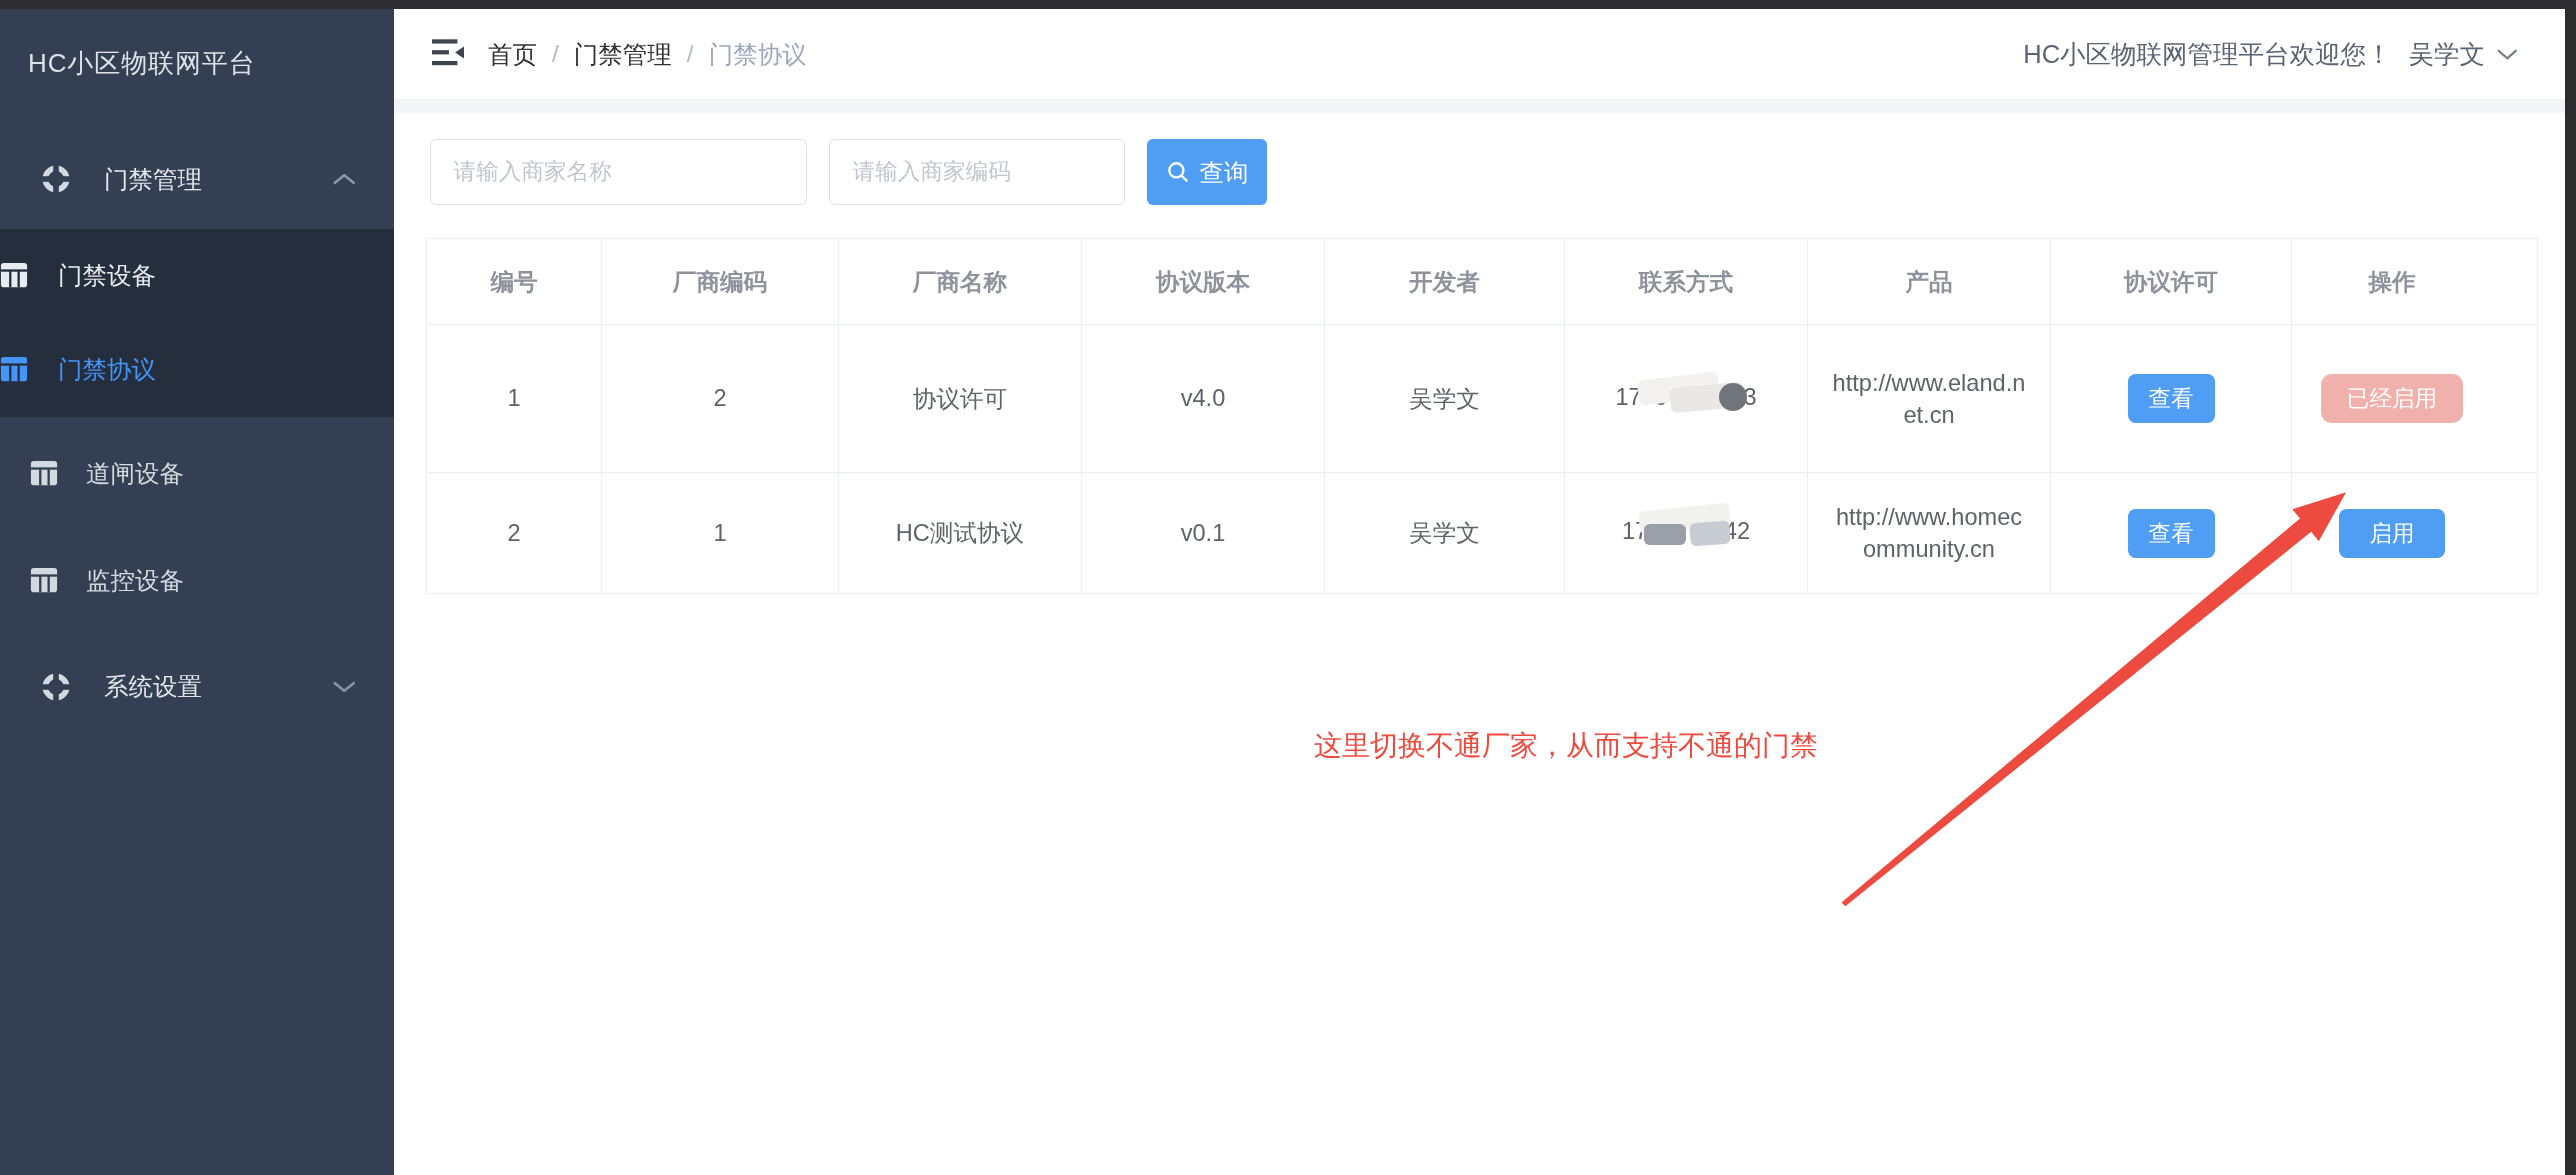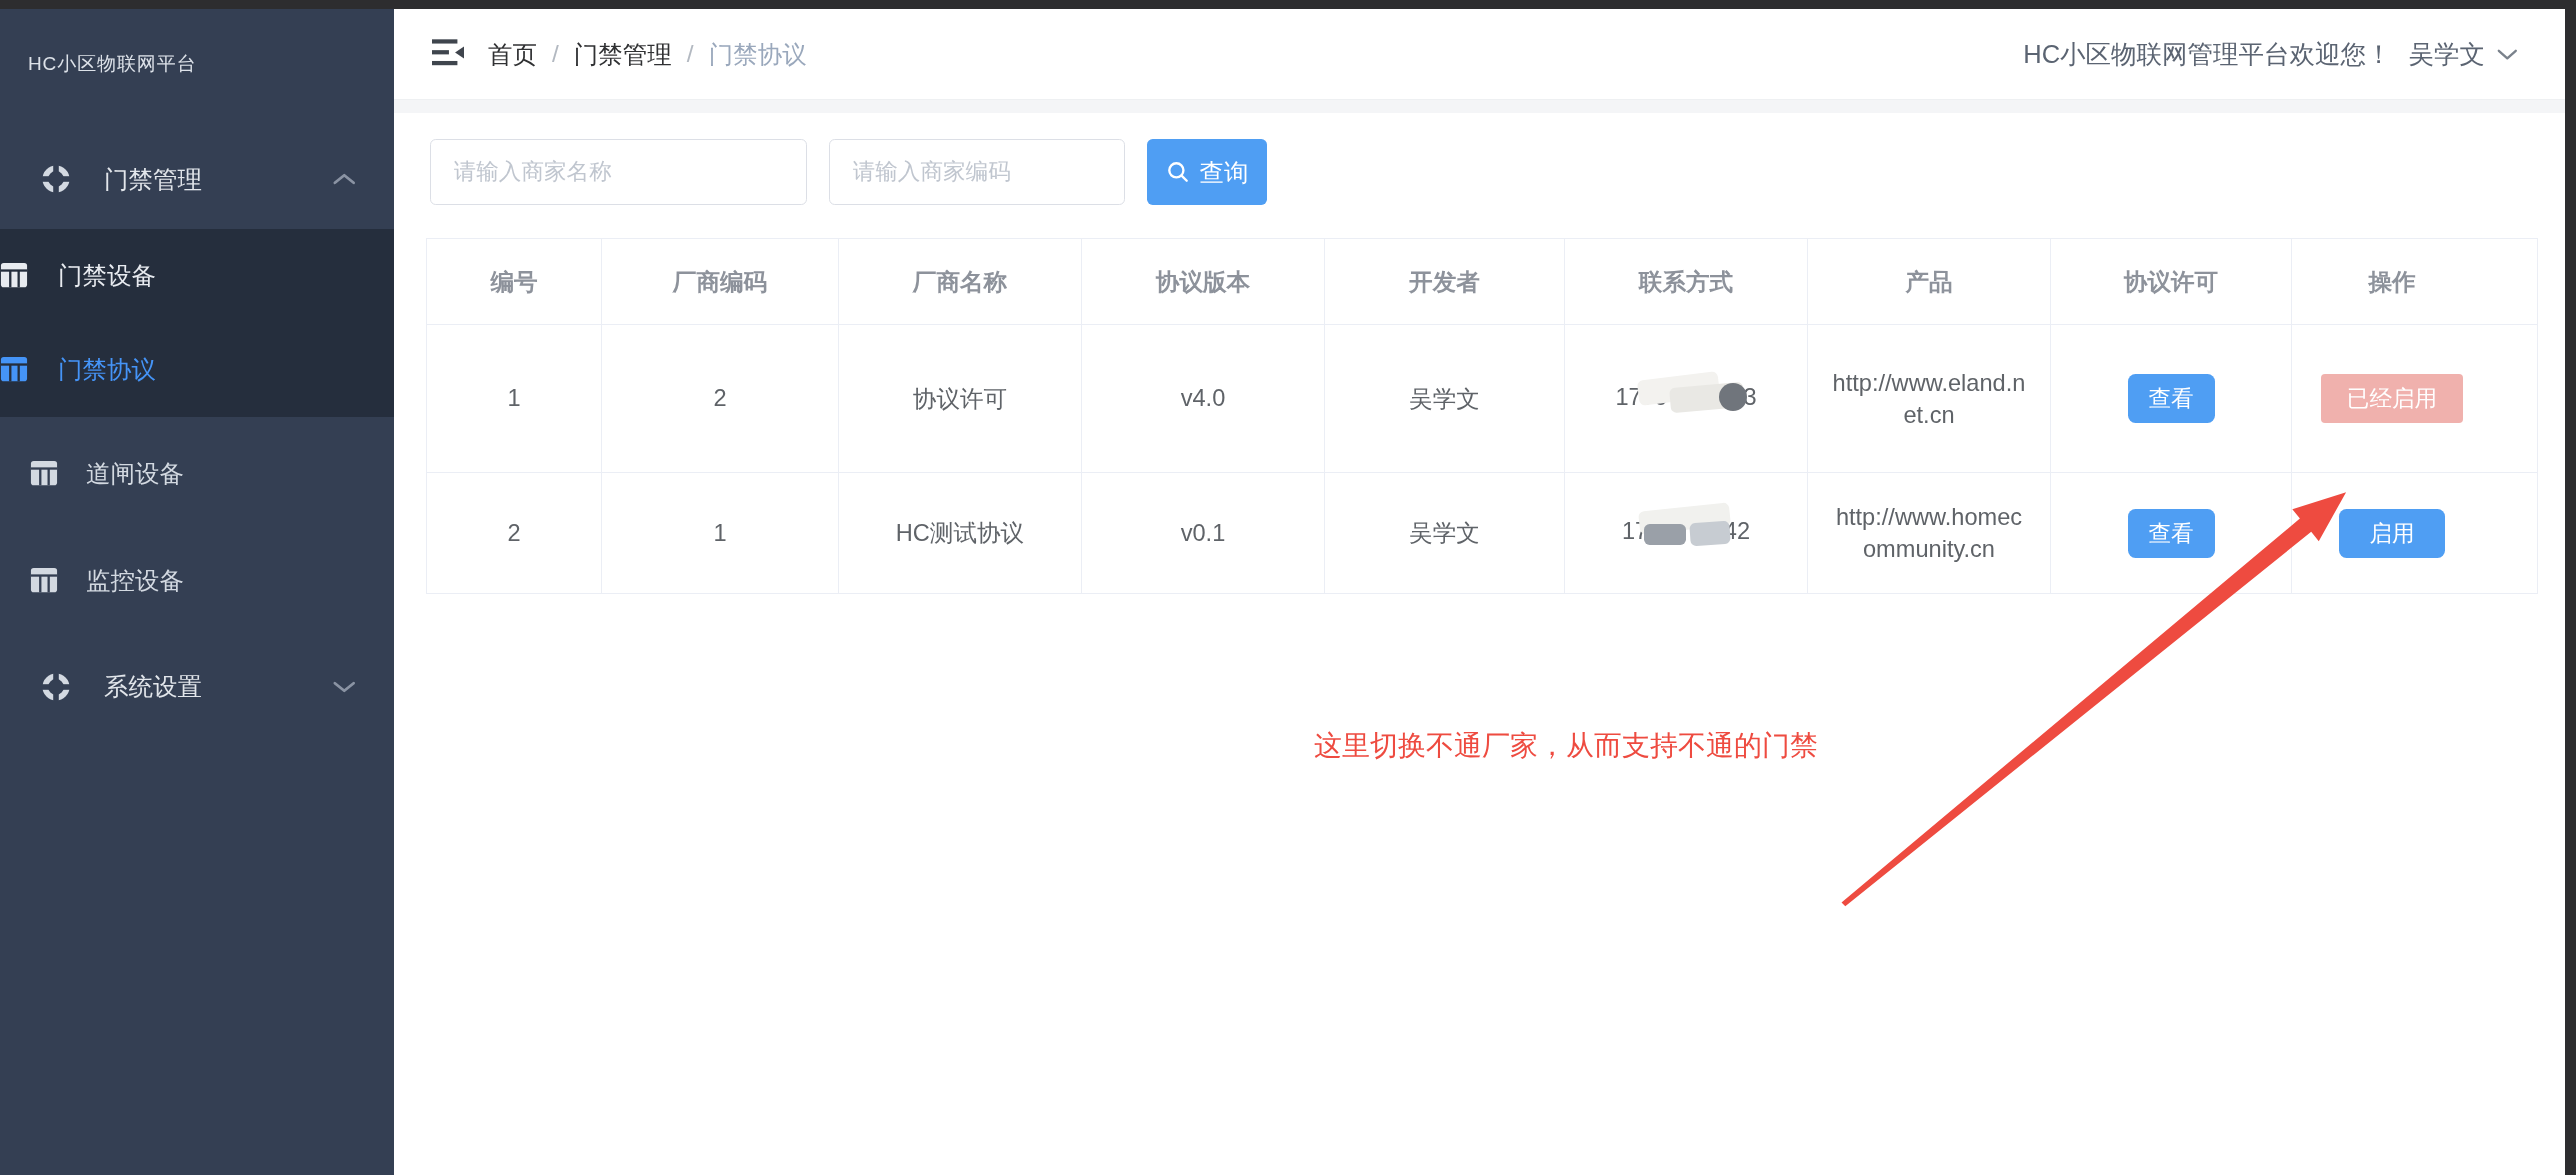--- a/index.html
+++ b/index.html
@@ -9,21 +9,21 @@
     font-family:"Liberation Sans","DejaVu Sans",sans-serif;
     -webkit-font-smoothing:antialiased;
   }
   
   .top-strip { position:absolute; left:0; top:0; width:2576px; height:9.4px; background:#2d2d2f; z-index:80; }
   .right-strip { position:absolute; left:2565px; top:0; width:11.3px; height:1176px; background:#2d2d2f; z-index:80; }
 
   
   .sidebar { position:absolute; left:0; top:9.4px; width:394px; height:1166px; background:#343f53; z-index:10; }
   .logo { height:109px; display:flex; align-items:center; padding-left:28px;
-          color:#dde2e9; font-size:19px; letter-spacing:0.9px; }
+          color:#dde2e9; font-size:26px; letter-spacing:0.9px; }
   .menu { margin-top:11.3px; }
   .menu-item { position:relative; display:flex; align-items:center; height:99px;
                color:#d3d9e1; font-size:24.5px; cursor:pointer; --icon-bg:#343f53; }
   .menu-item .mi-icon { flex:0 0 auto; }
   .menu-item.group  { padding-left:42px; }
   .menu-item.group .mi-label { margin-left:34px; }
   .menu-item.lvl1   { padding-left:30px; margin-top:7.5px;font-family:Liberation Serif, serif; }
   .menu-item.lvl1 .mi-label { margin-left:28px; }
   .menu-item.group2 { margin-top:7.5px; }
   .menu-item.group  .mi-label, .menu-item.group2 .mi-label { color:#e2e6eb; }
@@ -67,21 +67,21 @@
   table.grid th, table.grid td { border:0.9px solid #ebeef5; text-align:center; vertical-align:middle; }
   table.grid th { height:86px; font-size:23.6px; font-weight:700; color:#8d929b; background:#fff; }
   table.grid td { font-size:23.6px; color:#5f6368; }
   tr.r1 td { height:148px; }
   tr.r2 td { height:121px; }
   th.col-op, td.cell-op { text-align:right; padding-right:45px; }
   .url { max-width:193px; margin:0 auto; word-break:break-all; line-height:32px; }
 
   .btn-view { width:87px; height:49px; background:#4f9ef3; color:#fff; border:none; border-radius:7.5px;
               font-size:22.6px; cursor:pointer; font-family:inherit; }
-  .btn-enabled { width:142px; height:49px; background:#f0b1ad; color:#fff; border:none; border-radius:4px;
+  .btn-enabled { width:142px; height:49px; background:#f0b1ad; color:#fff; border:none; border-radius:11px;
                  font-size:22.6px; cursor:default; font-family:inherit; }
   .btn-enable { width:106px; height:49px; background:#4f9ef3; color:#fff; border:none; border-radius:7.5px;
                 font-size:22.6px; cursor:pointer; font-family:inherit; }
 
   
   .phone { white-space:nowrap; }
   .smudge { display:inline-block; position:relative; width:70px; height:34px; vertical-align:middle; margin:0 -3.8px; }
   .smudge i { position:absolute; border-radius:5.7px; }
   .smudge.s1 i.a { left:-26.4px; top:-5.7px; width:81px; height:24.5px; background:#f3f2ef; transform:rotate(-7deg); }
   .smudge.s1 i.b { left:5.7px; top:3.8px; width:74px; height:24.5px; background:#e9e8e4; transform:rotate(-5deg); }

